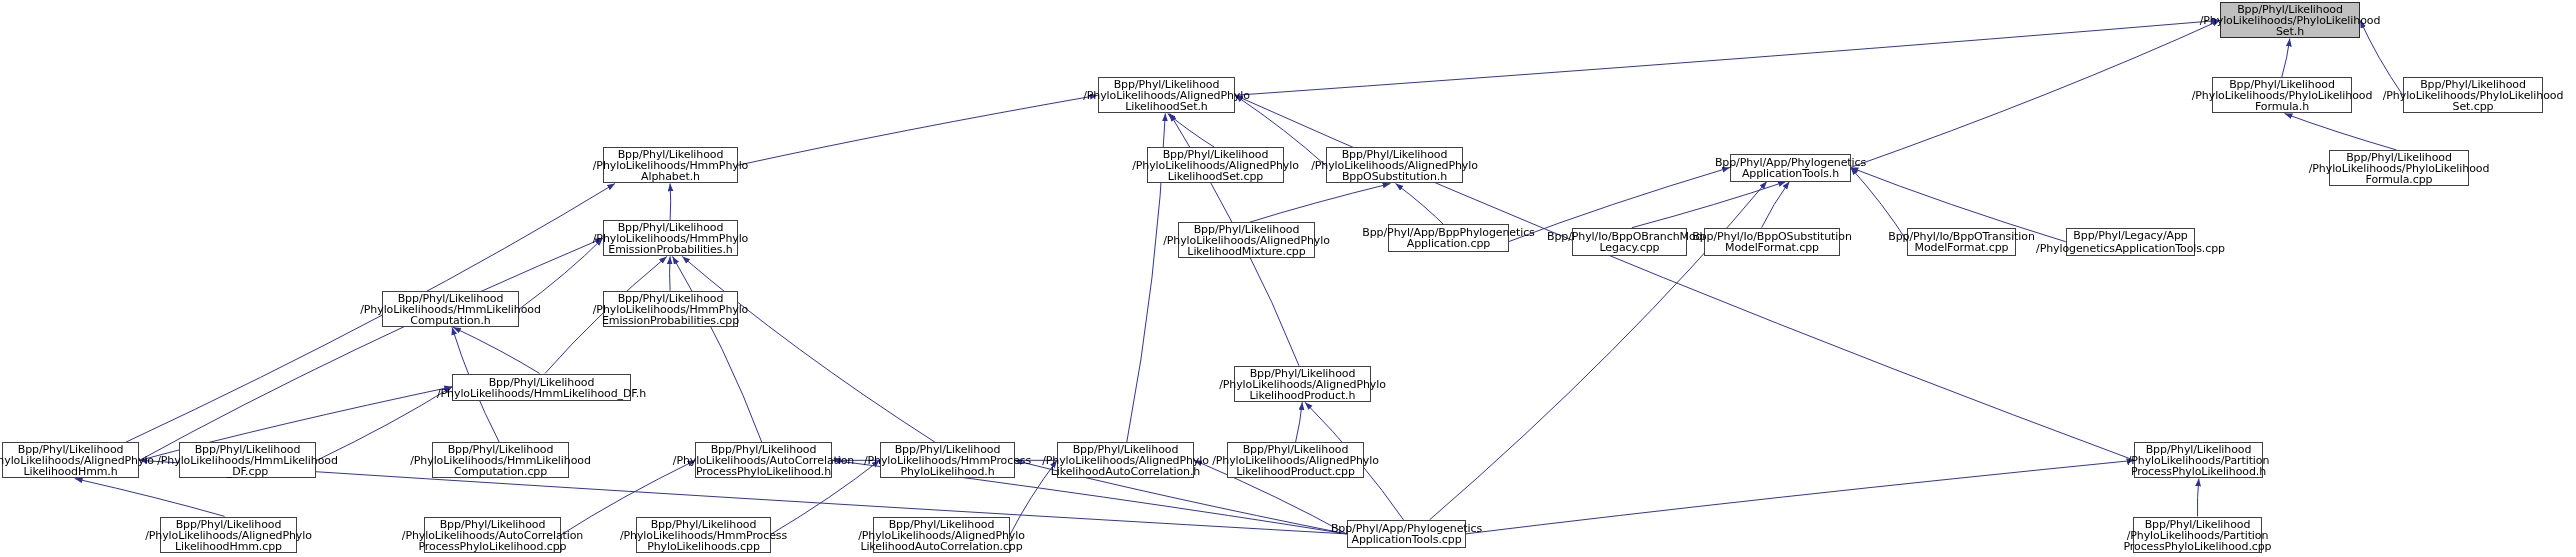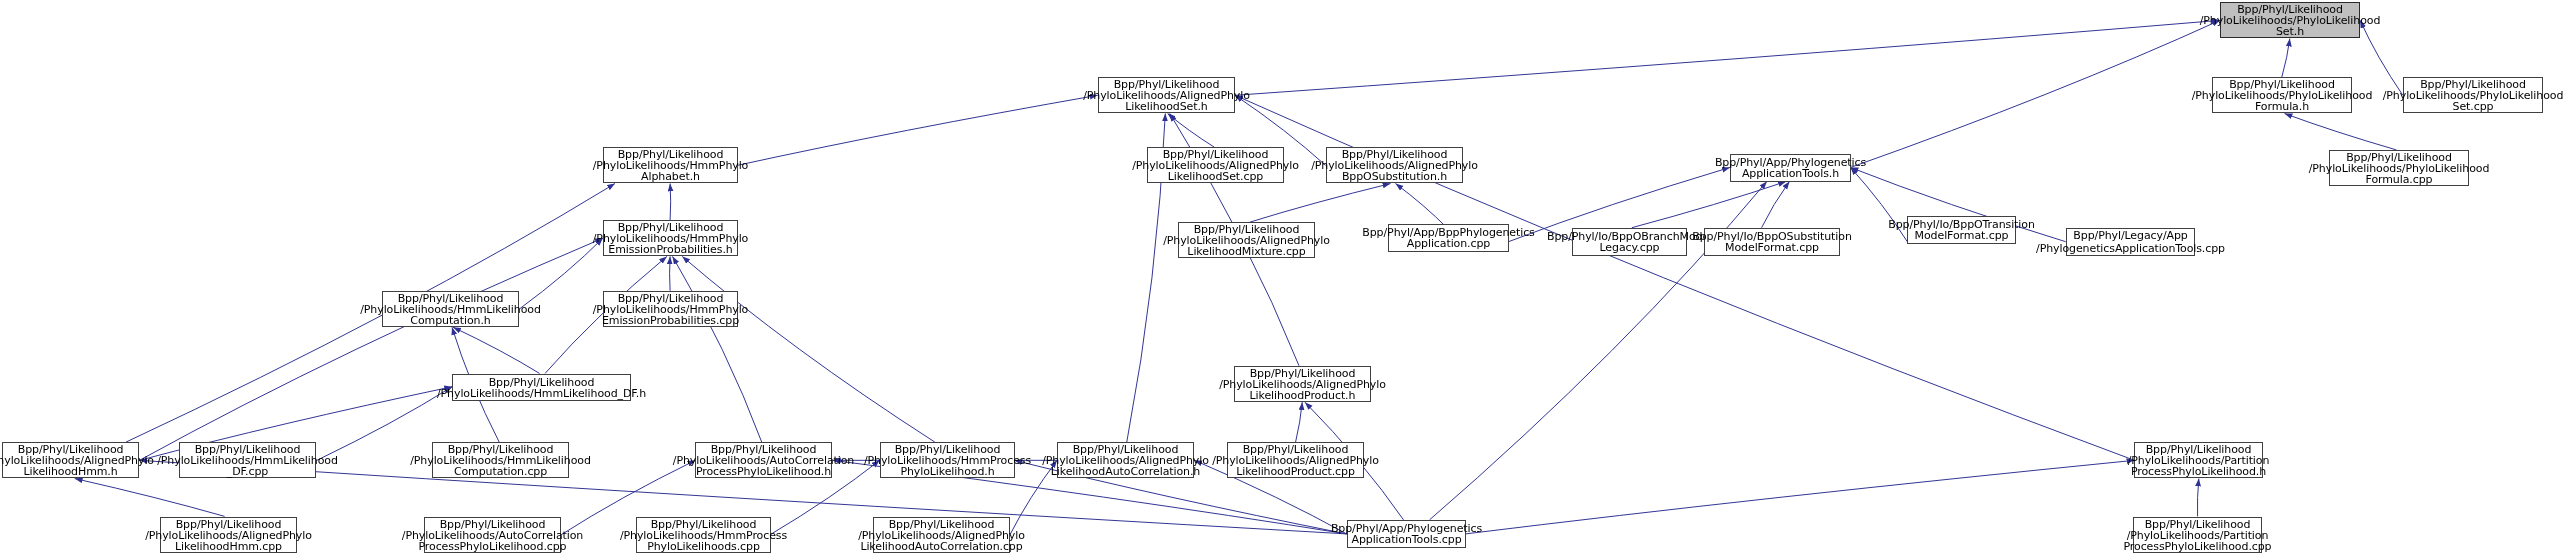--- a/index.html
+++ b/index.html
@@ -112,21 +112,21 @@
       <div class="node" style="left: 1098px; top: 77px; width: 137px; height: 36px;"><span class="ln">Bpp/Phyl/Likelihood</span><span class="ln">/PhyloLikelihoods/AlignedPhylo</span><span class="ln">LikelihoodSet.h</span></div>
       <div class="node" style="left: 603px; top: 147px; width: 135px; height: 36px;"><span class="ln">Bpp/Phyl/Likelihood</span><span class="ln">/PhyloLikelihoods/HmmPhylo</span><span class="ln">Alphabet.h</span></div>
       <div class="node" style="left: 603px; top: 220px; width: 135px; height: 36px;"><span class="ln">Bpp/Phyl/Likelihood</span><span class="ln">/PhyloLikelihoods/HmmPhylo</span><span class="ln">EmissionProbabilities.h</span></div>
       <div class="node" style="left: 1147px; top: 147px; width: 137px; height: 36px;"><span class="ln">Bpp/Phyl/Likelihood</span><span class="ln">/PhyloLikelihoods/AlignedPhylo</span><span class="ln">LikelihoodSet.cpp</span></div>
       <div class="node" style="left: 1326px; top: 147px; width: 137px; height: 36px;"><span class="ln">Bpp/Phyl/Likelihood</span><span class="ln">/PhyloLikelihoods/AlignedPhylo</span><span class="ln">BppOSubstitution.h</span></div>
       <div class="node" style="left: 1730px; top: 154px; width: 121px; height: 28px;"><span class="ln">Bpp/Phyl/App/Phylogenetics</span><span class="ln">ApplicationTools.h</span></div>
       <div class="node" style="left: 1178px; top: 222px; width: 137px; height: 36px;"><span class="ln">Bpp/Phyl/Likelihood</span><span class="ln">/PhyloLikelihoods/AlignedPhylo</span><span class="ln">LikelihoodMixture.cpp</span></div>
       <div class="node" style="left: 1388px; top: 224px; width: 121px; height: 28px;"><span class="ln">Bpp/Phyl/App/BppPhylogenetics</span><span class="ln">Application.cpp</span></div>
       <div class="node" style="left: 1572px; top: 228px; width: 115px; height: 28px;"><span class="ln">Bpp/Phyl/Io/BppOBranchModel</span><span class="ln">Legacy.cpp</span></div>
       <div class="node" style="left: 1704px; top: 228px; width: 136px; height: 28px;"><span class="ln">Bpp/Phyl/Io/BppOSubstitution</span><span class="ln">ModelFormat.cpp</span></div>
-      <div class="node" style="left: 1907px; top: 216px; width: 109px; height: 28px;"><span class="ln">Bpp/Phyl/Io/BppOTransition</span><span class="ln">ModelFormat.cpp</span></div>
+      <div class="node" style="left: 1907px; top: 228px; width: 109px; height: 28px;"><span class="ln">Bpp/Phyl/Io/BppOTransition</span><span class="ln">ModelFormat.cpp</span></div>
       <div class="node" style="left: 2066px; top: 228px; width: 129px; height: 28px; justify-content: space-between;"><span class="ln">Bpp/Phyl/Legacy/App</span><span class="ln">/PhylogeneticsApplicationTools.cpp</span></div>
       <div class="node" style="left: 382px; top: 291px; width: 137px; height: 36px;"><span class="ln">Bpp/Phyl/Likelihood</span><span class="ln">/PhyloLikelihoods/HmmLikelihood</span><span class="ln">Computation.h</span></div>
       <div class="node" style="left: 603px; top: 291px; width: 135px; height: 36px;"><span class="ln">Bpp/Phyl/Likelihood</span><span class="ln">/PhyloLikelihoods/HmmPhylo</span><span class="ln">EmissionProbabilities.cpp</span></div>
       <div class="node" style="left: 452px; top: 374px; width: 179px; height: 27px;"><span class="ln">Bpp/Phyl/Likelihood</span><span class="ln">/PhyloLikelihoods/HmmLikelihood_DF.h</span></div>
       <div class="node" style="left: 1234px; top: 366px; width: 137px; height: 36px;"><span class="ln">Bpp/Phyl/Likelihood</span><span class="ln">/PhyloLikelihoods/AlignedPhylo</span><span class="ln">LikelihoodProduct.h</span></div>
       <div class="node" style="left: 2.1px; top: 442px; width: 137px; height: 36px;"><span class="ln">Bpp/Phyl/Likelihood</span><span class="ln">/PhyloLikelihoods/AlignedPhylo</span><span class="ln">LikelihoodHmm.h</span></div>
       <div class="node" style="left: 179px; top: 442px; width: 137px; height: 36px;"><span class="ln">Bpp/Phyl/Likelihood</span><span class="ln">/PhyloLikelihoods/HmmLikelihood</span><span class="ln">_DF.cpp</span></div>
       <div class="node" style="left: 432px; top: 442px; width: 137px; height: 36px;"><span class="ln">Bpp/Phyl/Likelihood</span><span class="ln">/PhyloLikelihoods/HmmLikelihood</span><span class="ln">Computation.cpp</span></div>
       <div class="node" style="left: 695px; top: 442px; width: 137px; height: 36px;"><span class="ln">Bpp/Phyl/Likelihood</span><span class="ln">/PhyloLikelihoods/AutoCorrelation</span><span class="ln">ProcessPhyloLikelihood.h</span></div>
       <div class="node" style="left: 880px; top: 442px; width: 135px; height: 36px;"><span class="ln">Bpp/Phyl/Likelihood</span><span class="ln">/PhyloLikelihoods/HmmProcess</span><span class="ln">PhyloLikelihood.h</span></div>

